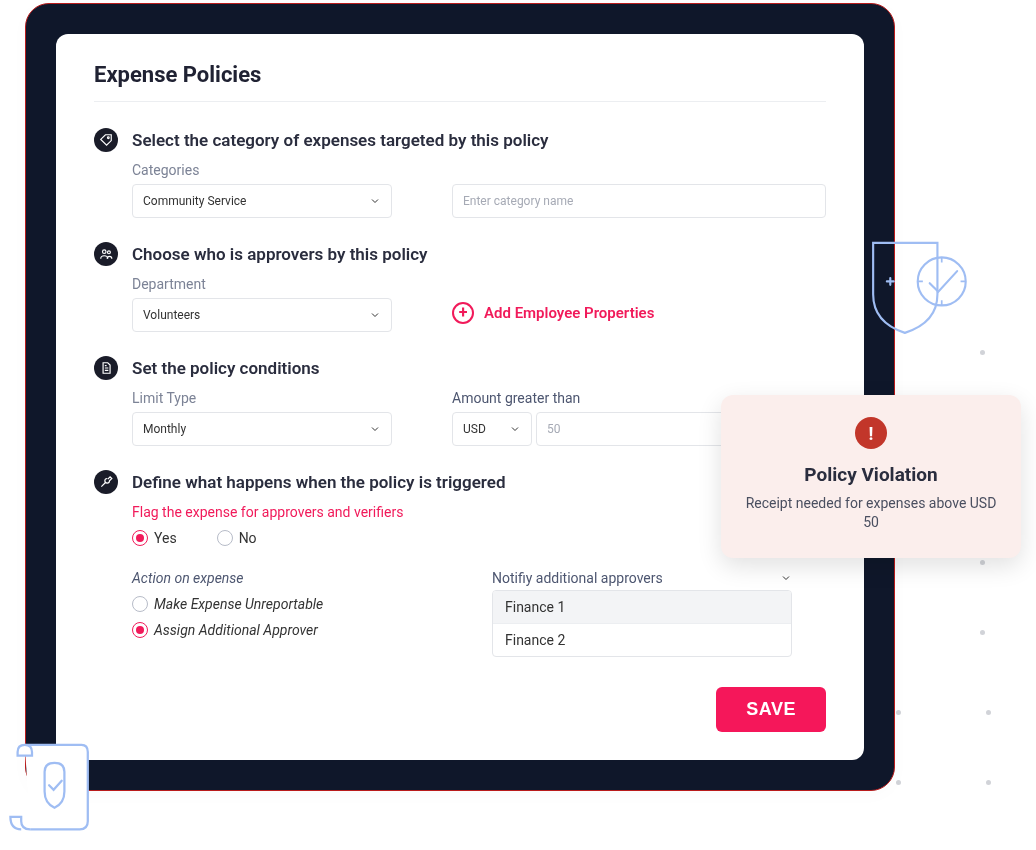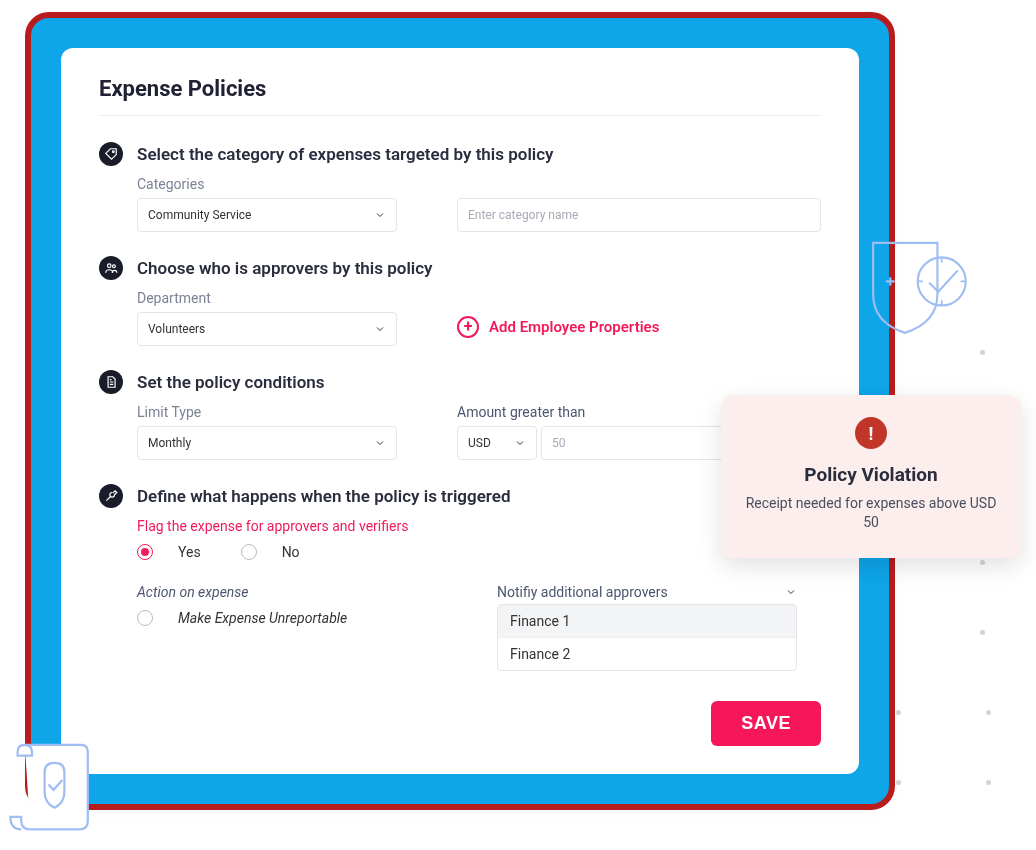--- a/index.html
+++ b/index.html
@@ -40,26 +40,26 @@
       position: absolute;
       left: 5px;
       bottom: 10px;
       width: 90px;
       height: 105px;
       z-index: 10;
     }
     
     .card {
       position: absolute;
-      top: 12px;
+      top: 3px;
       left: 25px;
       width: 870px;
-      background: #0ea5e9;
+      background: #0f172a;
       border-radius: 24px;
-      border: 6px solid #b91c1c;
+      border: 1px solid #b91c1c;
       padding: 30px;
       z-index: 2;
       box-shadow: 0 4px 20px rgba(0,0,0,0.02);
     }
     .inner-panel {
       background: #fff;
       border-radius: 12px;
       padding: 28px 38px 28px 38px;
     }
     .page-title {
@@ -132,21 +132,21 @@
       display:flex;align-items:center;justify-content:center;font-weight:700;color:#f11a5a;font-size:16px;line-height:1;
     }
     
     .pair { display:flex; gap:4px; }
     .pair .currency{ flex:0 0 80px; }
     .pair .amount{ flex:1; color:#a6aab5; }
     
     .sub-pink{ color:#f11a5a; font-size:14px; margin-bottom:10px; }
     
     .radio-row{ display:flex; gap:40px; }
-    .radio{ display:flex; align-items:flex-end; gap:25px; cursor:pointer; font-size:14px; color:#333;}
+    .radio{ display:flex; align-items:flex-end; gap:6px; cursor:pointer; font-size:14px; color:#333;}
     .radio .r{
       width:16px;height:16px;border:1.5px solid #b7bcc8;border-radius:50%;
       display:flex;align-items:center;justify-content:center;
     }
     .radio .r.sel{ border-color:#f11a5a; }
     .radio .r.sel::after{ content:""; width:8px;height:8px;border-radius:50%;background:#f11a5a;}
     .stack > *+*{ margin-top:10px;}
     
     .approver-list{ border:1px solid #e3e5e9;border-radius:4px;overflow:hidden;margin-top:4px; max-width:300px;}
     .approver-list .row{ padding:8px 12px;font-size:14px;color:#333;border-top:1px solid #eceef1;}
@@ -334,20 +334,24 @@
     </div>
 
     <div class="two-col">
       <div class="col col-left" style="flex:0 0 300px;font-style:italic;">
         <div class="field-label mild-label" style="margin-bottom:10px;">Action on expense</div>
         <div class="stack">
           <div class="radio">
             <span class="r"></span>
             <span>Make Expense Unreportable</span>
           </div>
+          <div class="radio">
+            <span class="r sel"></span>
+            <span>Assign Additional Approver</span>
+          </div>
         </div>
       </div>
       <div class="col">
         <div style="display:flex;align-items:center;justify-content:space-between;max-width:300px;">
           <span class="mild-label">Notifiy additional approvers</span>
           <svg class="chevron-svg" viewBox="0 0 24 24" fill="none" stroke="#333" stroke-width="2">
                 <path d="M6 9l6 6 6-6"></path>
               </svg>
         </div>
         <div class="approver-list">

